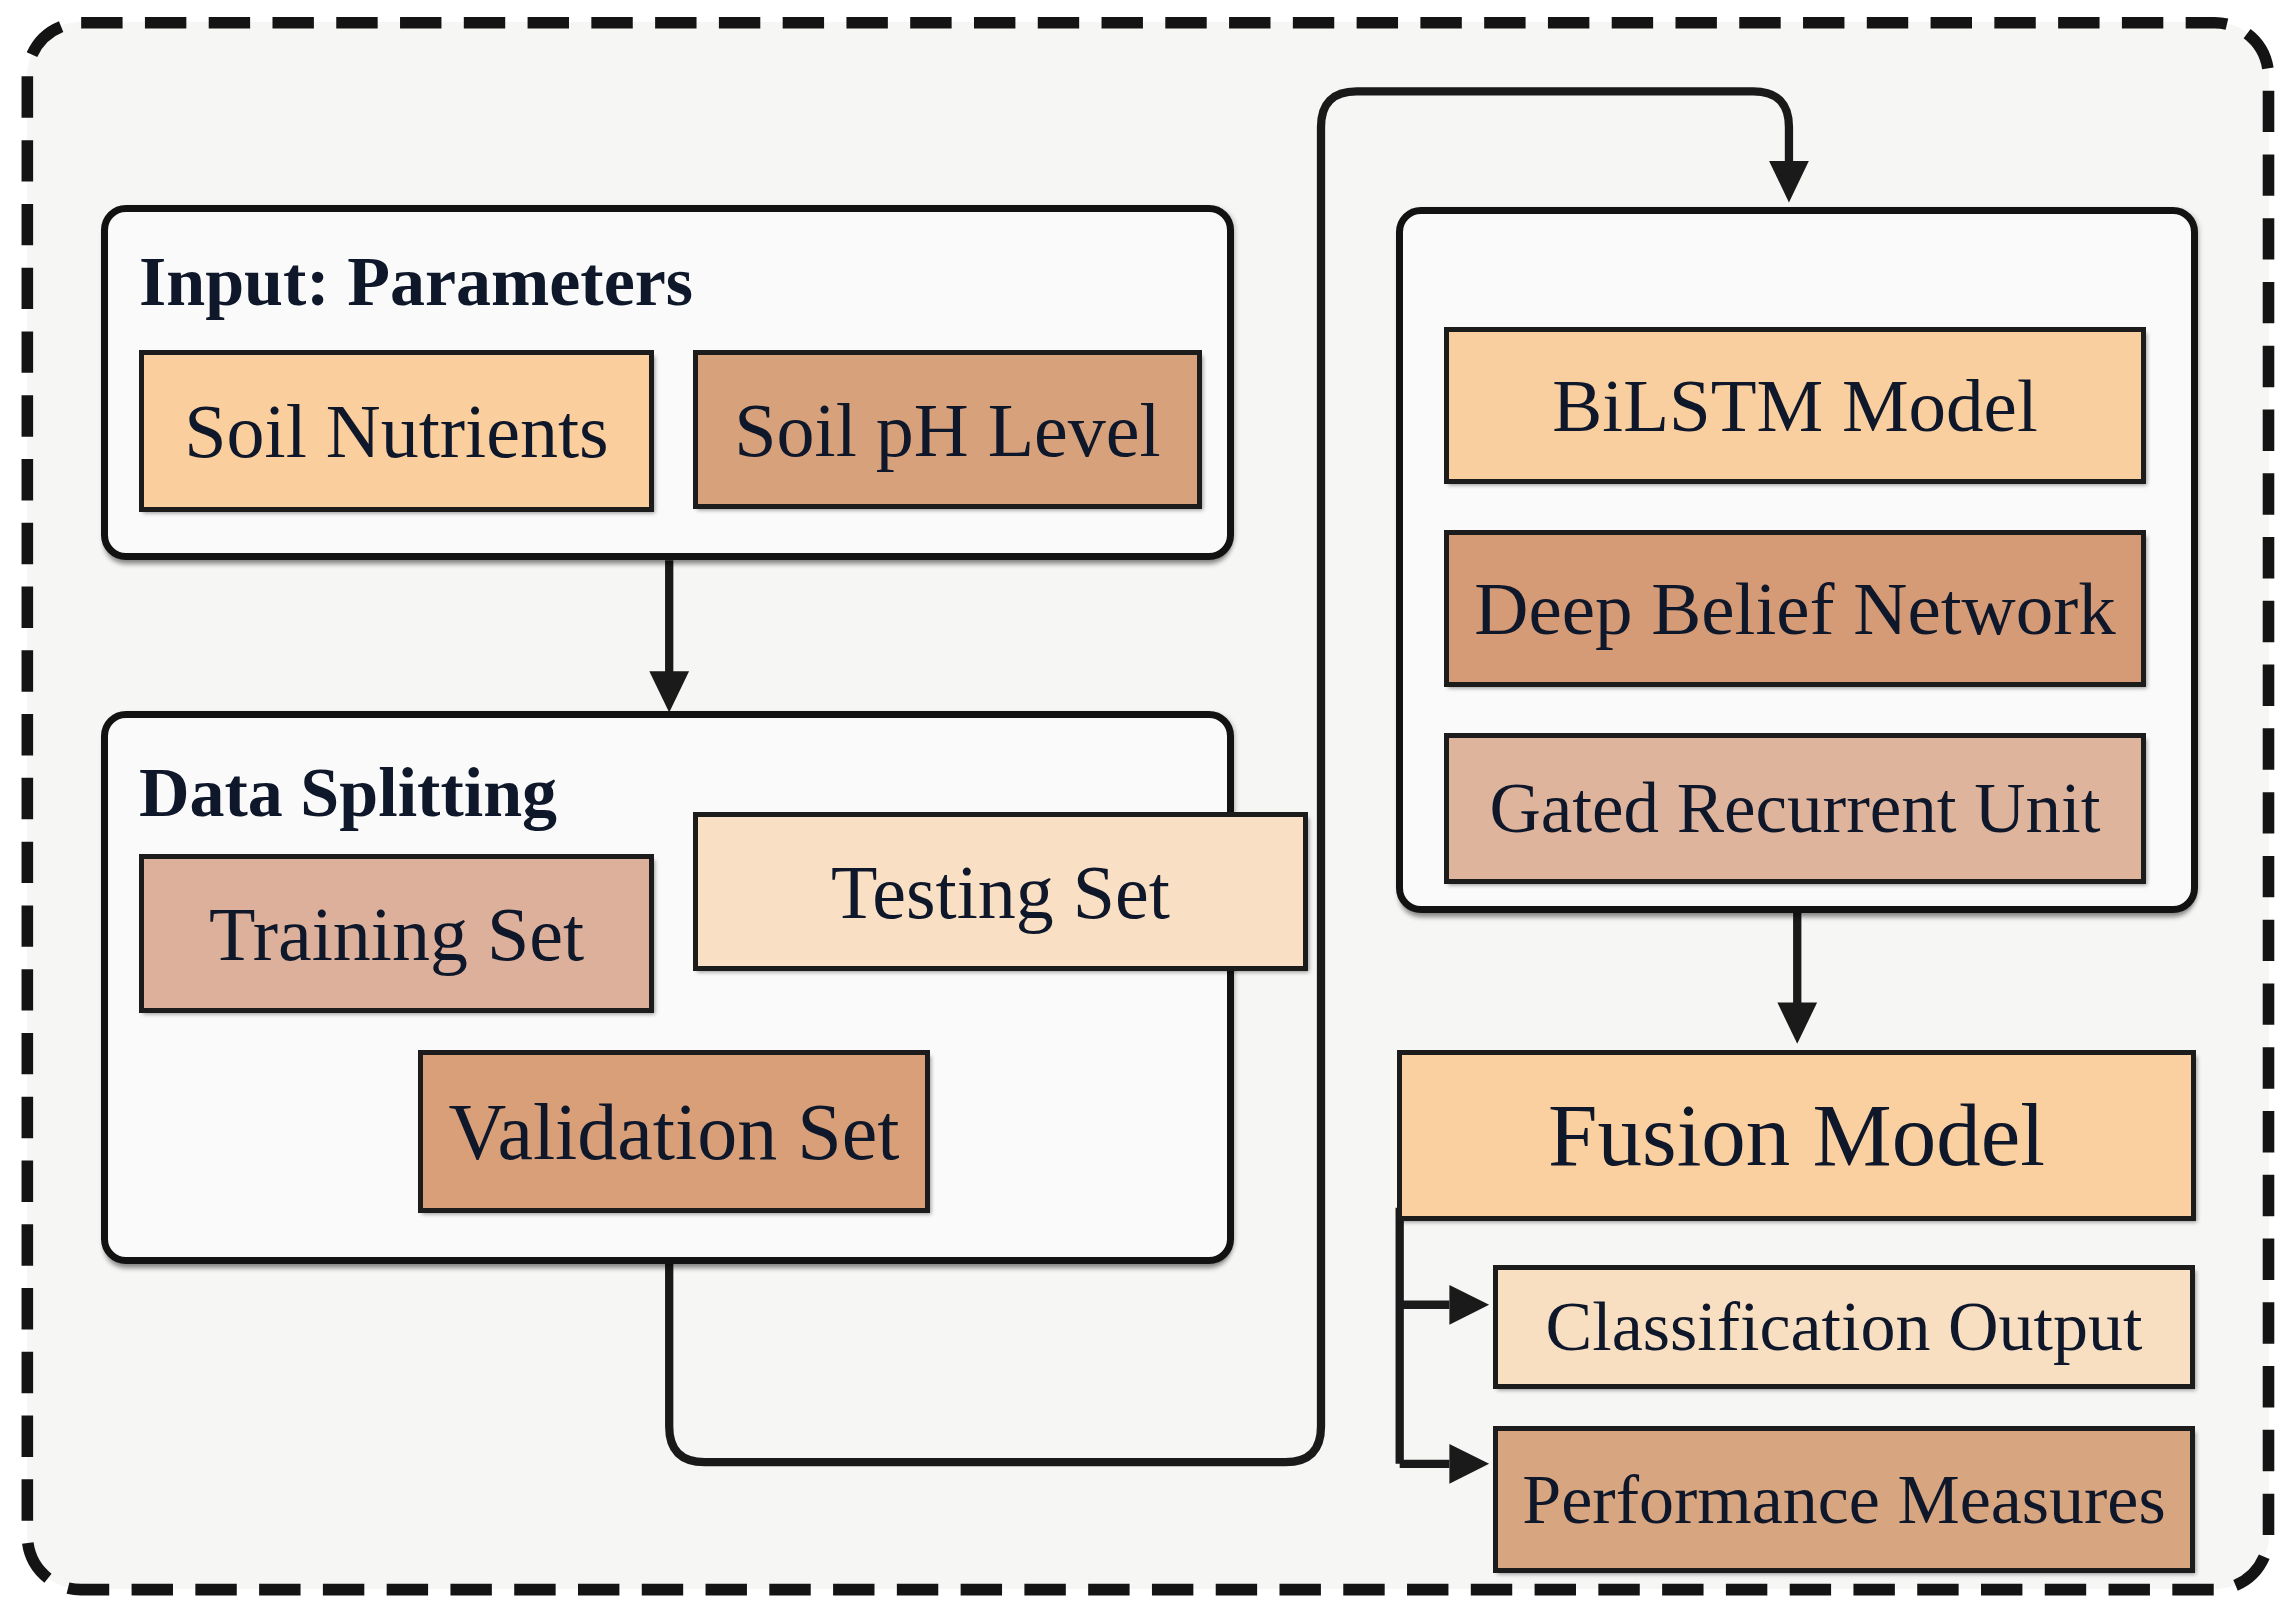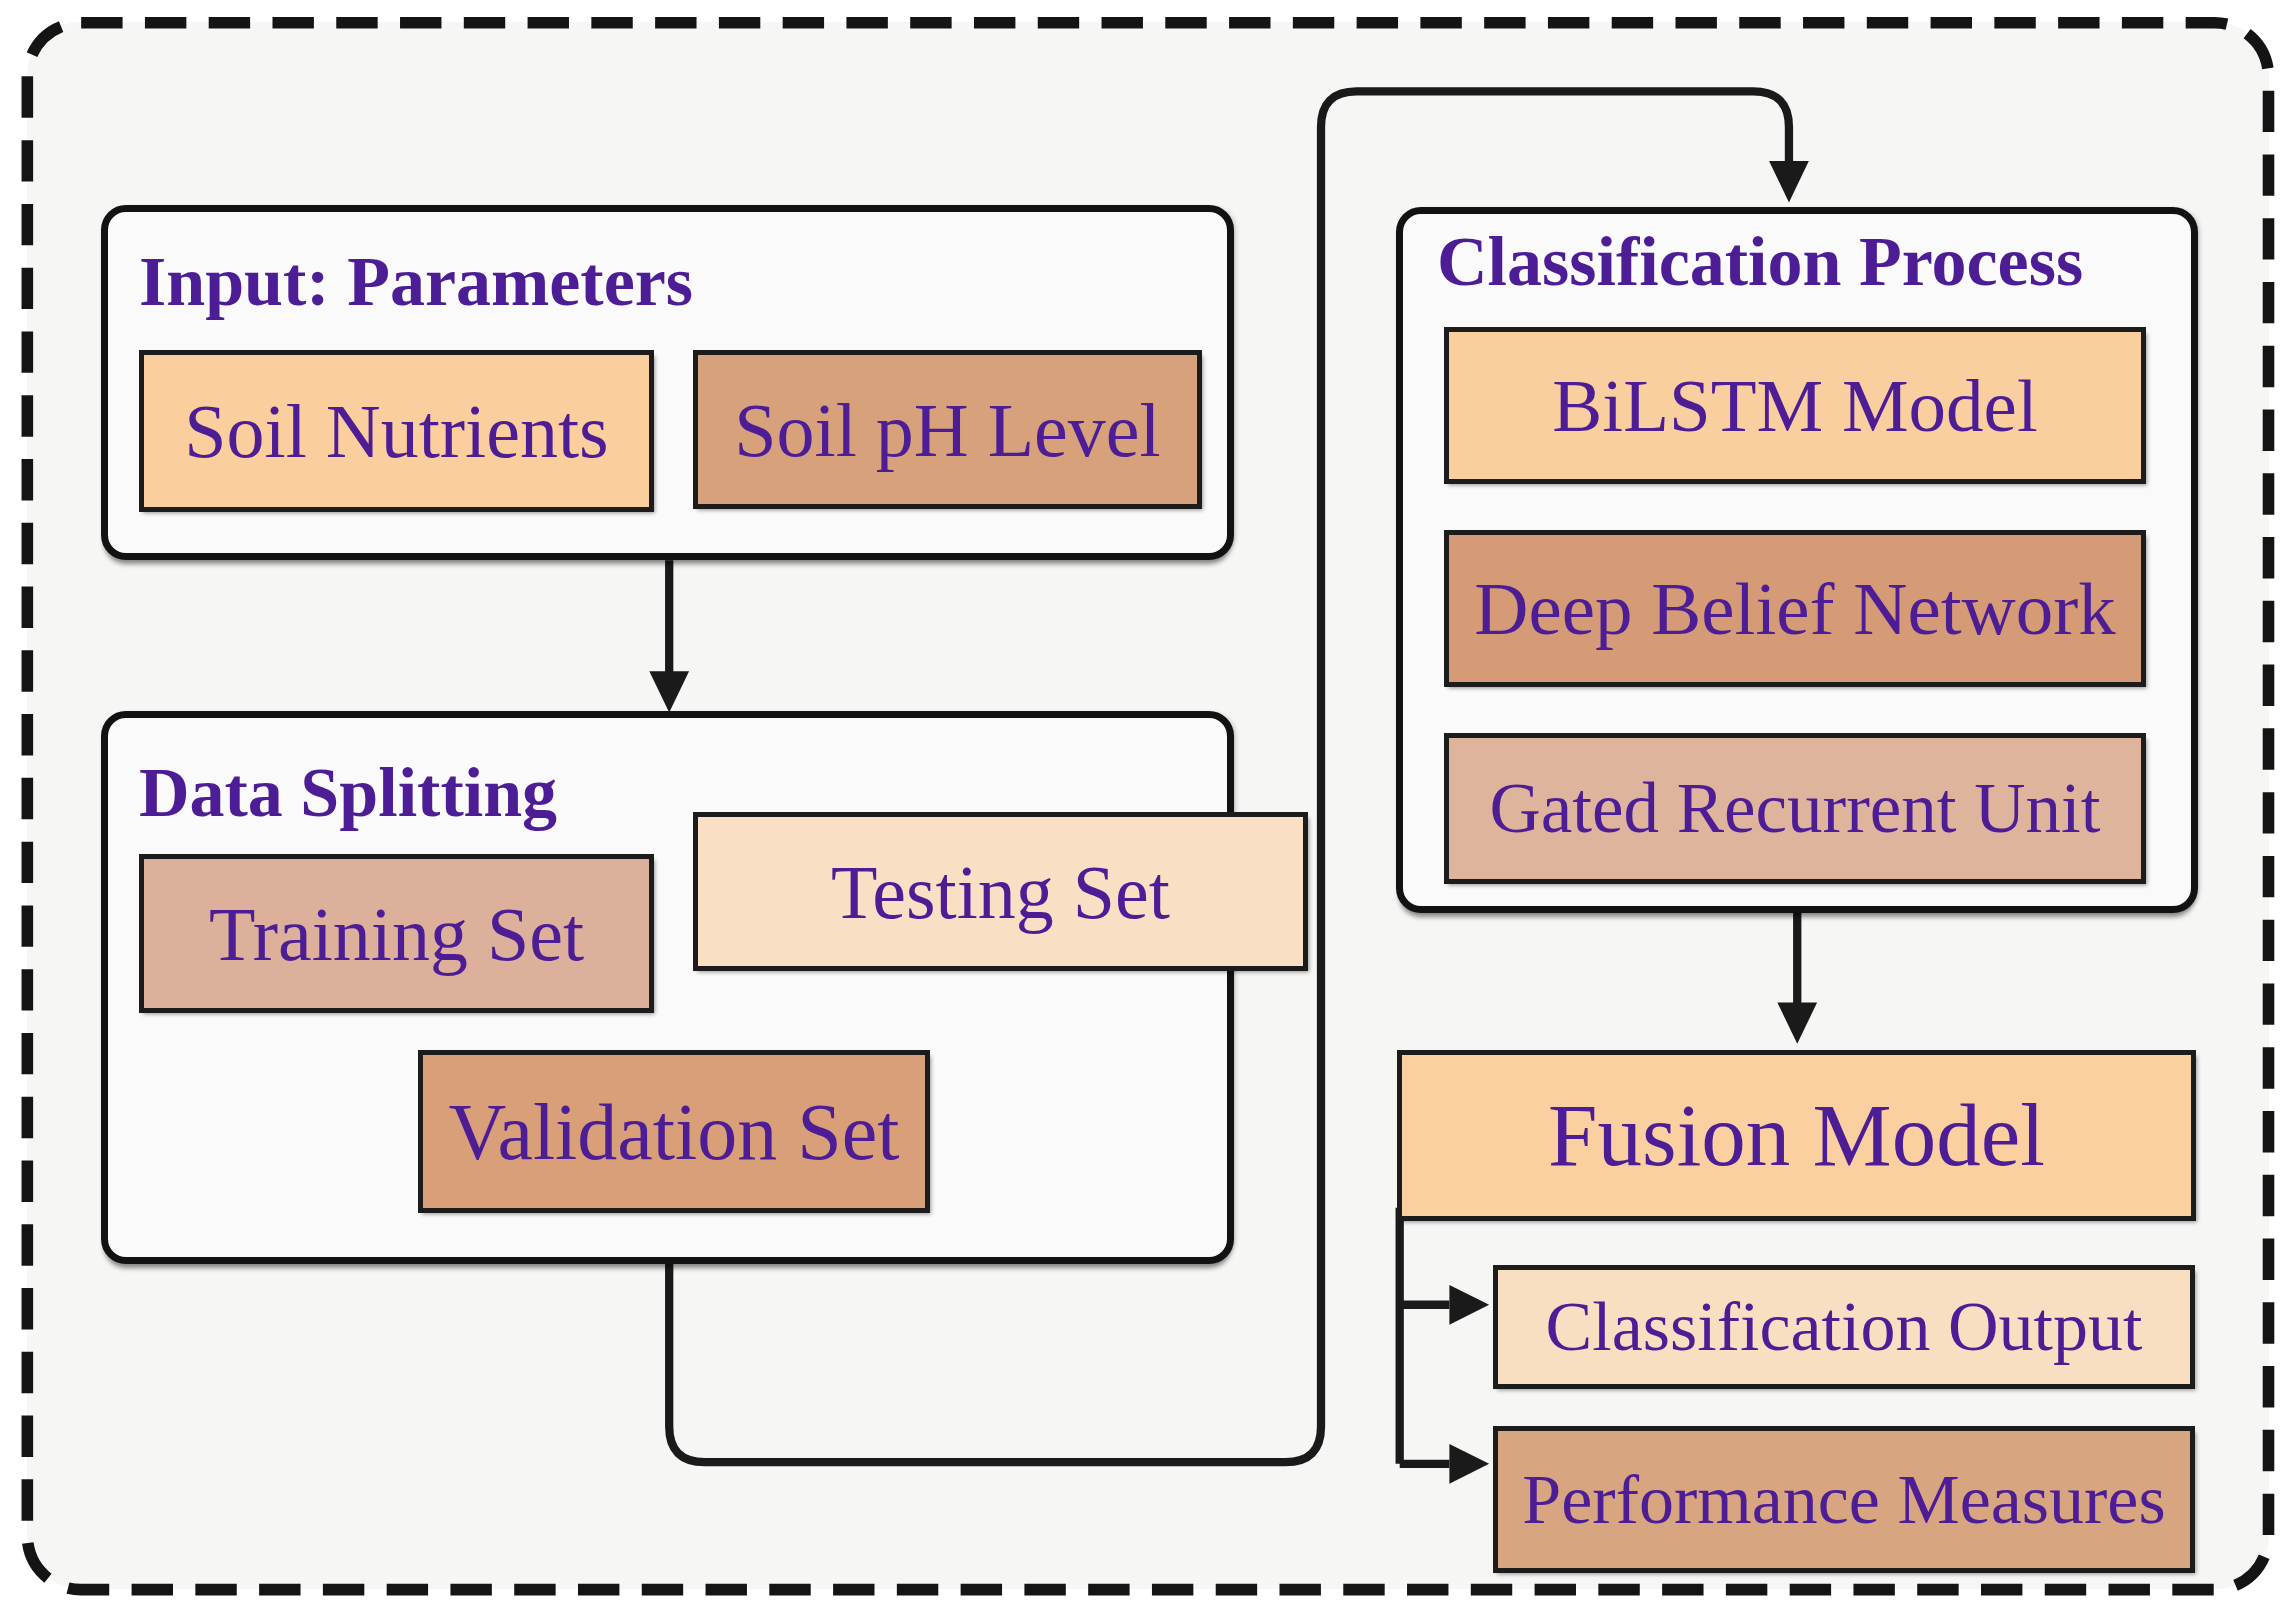--- a/index.html
+++ b/index.html
@@ -1,20 +1,20 @@
 <!DOCTYPE html>
 <html style="font-size:13.3px"><head>
 <meta charset="utf-8">
 <style>
   html,body{margin:0;padding:0;background:#ffffff;}
   .canvas{
     position:relative;
     width:2295px;height:1614px;
     font-family:"Liberation Serif","DejaVu Serif",serif;
-    color:#4c1d95;
+    color:#0f172a;
     overflow:hidden;
   }
   .frame-bg{
     position:absolute;left:27px;top:22.4px;width:2242px;height:1567px;
     background:#f6f6f5;border-radius:54px;
   }
   svg.wires{position:absolute;left:0;top:0;width:2295px;height:1614px;}
   .container-box{
     position:absolute;
     background:#fafafa;
@@ -86,21 +86,20 @@
     <span>Training Set</span>
   </div>
   <div class="node fs-big" style="left: 693px; top: 812px; width: 615px; height: 159px; background-color: rgb(249, 224, 196);">
     <span>Testing Set</span>
   </div>
   <div class="node fs-val" style="left: 418px; top: 1050px; width: 512px; height: 163px; background-color: rgb(216, 159, 120);">
     <span>Validation Set</span>
   </div>
 
   <div class="container-box" style="left:1396px;top:207px;width:802px;height:706px;"></div>
-  <div class="section-title fs-title" style="left:1437px;top:225px;">Classification Process</div>
   <div class="node fs-mid" style="left: 1444px; top: 327px; width: 702px; height: 157px; background-color: rgb(250, 207, 160);">
     <span>BiLSTM Model</span>
   </div>
   <div class="node fs-mid" style="left: 1444px; top: 530px; width: 702px; height: 157px; background-color: rgb(213, 155, 118);">
     <span>Deep Belief Network</span>
   </div>
   <div class="node fs-gru" style="left: 1444px; top: 733px; width: 702px; height: 151px; background-color: rgb(223, 180, 157);">
     <span>Gated Recurrent Unit</span>
   </div>
 

